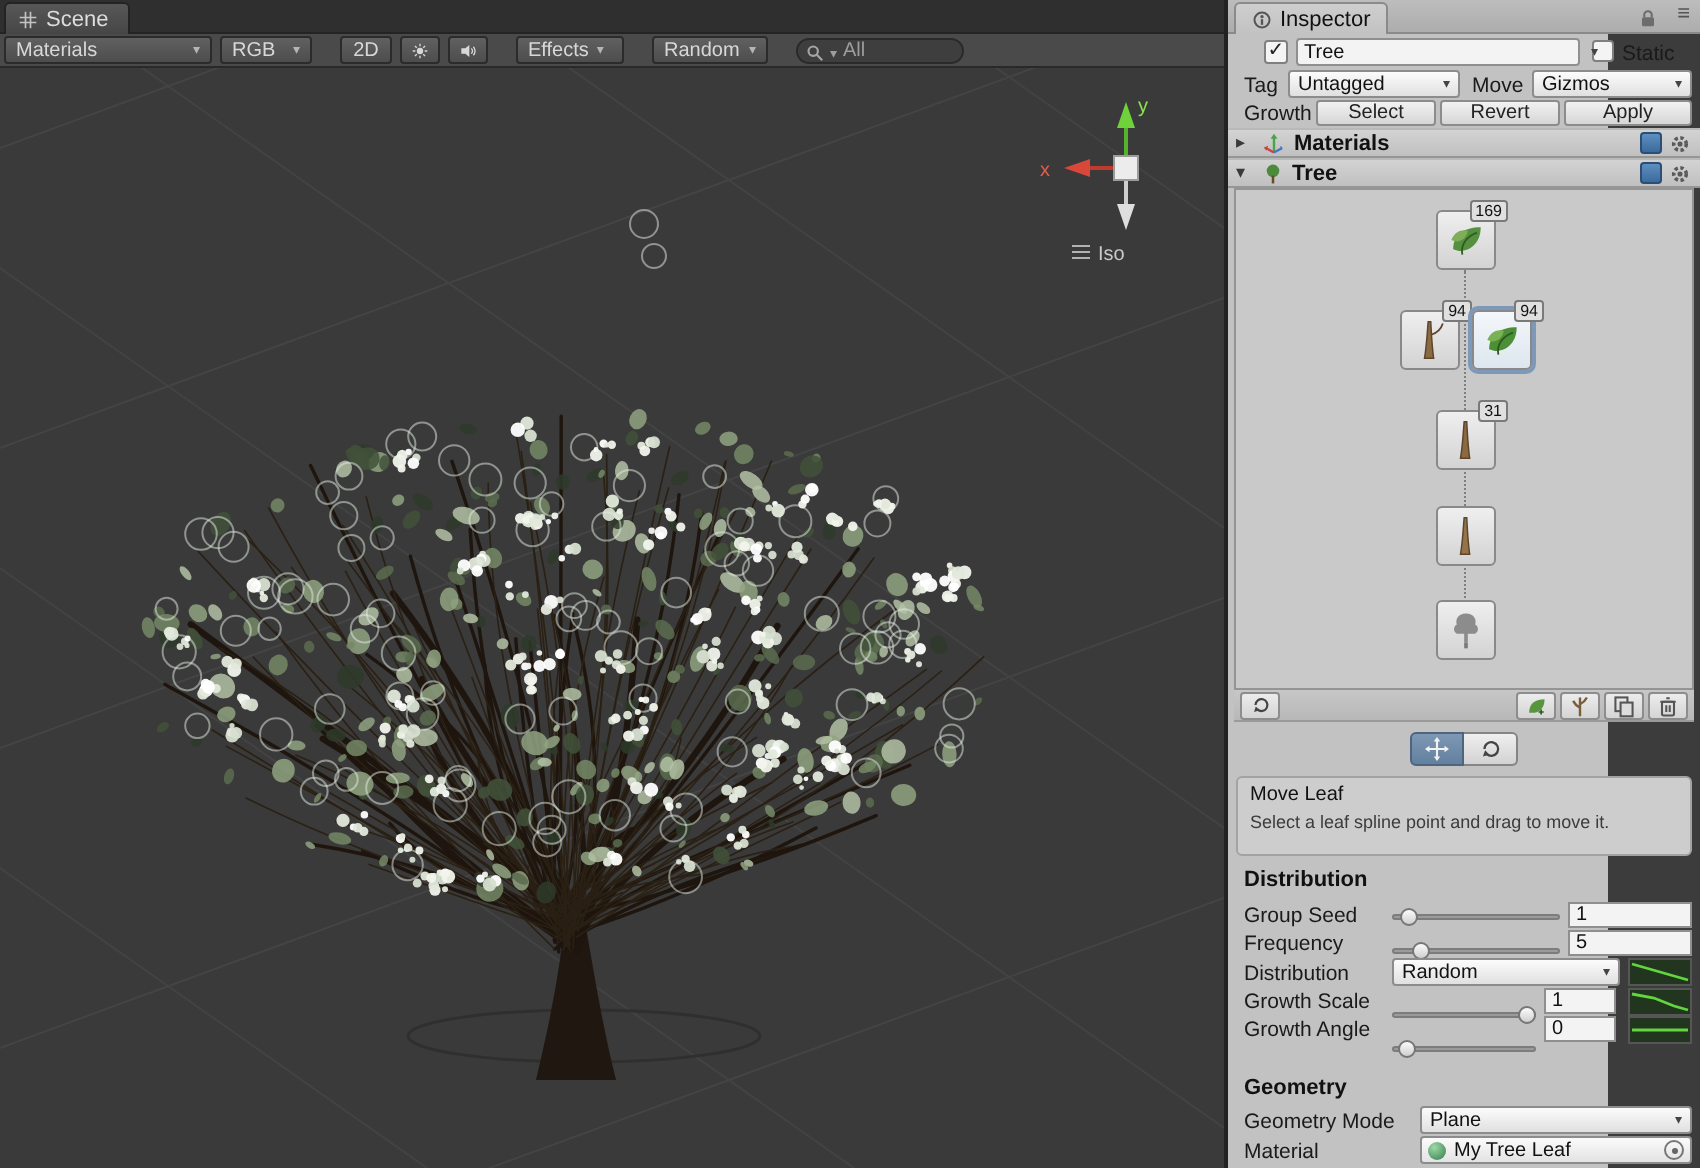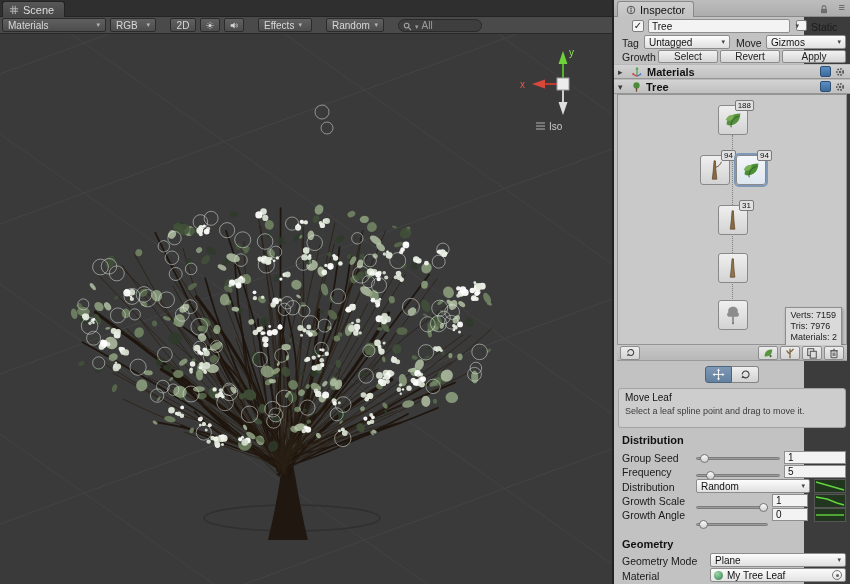--- a/index.html
+++ b/index.html
@@ -1030,21 +1030,21 @@
 
   <div class="abs tree-canvas" style="left:3px;top:94px;width:230px;height:251px">
     <div class="connector" style="left:114px;top:40px;height:168px"></div>
 
     <div class="tnode" style="left:100px;top:10px">
       <svg width="22" height="22" viewBox="0 0 24 24">
         <path d="M5 17C5 9 11 5 20 5c0 9-6 13-12 13z" fill="#55903f"></path>
         <path d="M10 20c-1-5 2-10 8-12" stroke="#2f5c22" stroke-width="1" fill="none"></path>
         <path d="M4 12C6 7 10 6 13 7c-1 5-5 7-9 5z" fill="#7fae59"></path>
       </svg>
-      <span class="badge">188</span>
+      <span class="badge">169</span>
     </div>
 
     <div class="tnode" style="left:82px;top:60px">
       <svg width="22" height="22" viewBox="0 0 24 24">
         <path d="M11 2c-.6 7-.8 13-2 20h5c-1-7-1.2-13-1.6-20z" fill="#8a6a42" stroke="#5d452a" stroke-width="0.8"></path>
         <path d="M13 9c3-1 5-3 6-6" stroke="#5d452a" stroke-width="1" fill="none"></path>
       </svg>
       <span class="badge">94</span>
     </div>
 
@@ -1070,25 +1070,20 @@
       </svg>
     </div>
 
     <div class="tnode" style="left:100px;top:205px">
       <svg width="22" height="22" viewBox="0 0 24 24">
         <path d="M12 3C8 3 6 6 7 9c-2 1-2 4 0 5h4v5h2v-5h4c2-1 2-4 0-5 1-3-1-6-5-6z" fill="#8c8c8c"></path>
         <path d="M11 19h2v3h-2z" fill="#7a7a7a"></path>
       </svg>
     </div>
 
-    <div class="stats" style="right:4px;top:212px">
-      <div>Verts: 7159</div>
-      <div>Tris: 7976</div>
-      <div>Materials: 2</div>
-    </div>
   </div>
 
   <div class="abs canvas-bar" style="left:3px;top:345px;width:230px;height:16px">
     <div class="ico-btn">
       <svg width="11" height="11" viewBox="0 0 14 14">
         <path d="M3.5 7a3.8 3.8 0 1 1 1.2 2.8" stroke="#444" stroke-width="1.4" fill="none"></path>
         <polygon points="2.6,11.4 6.2,10.4 3.7,7.9" fill="#444"></polygon>
       </svg>
     </div>
     <div style="margin-left:auto;display:flex;gap:2px">

